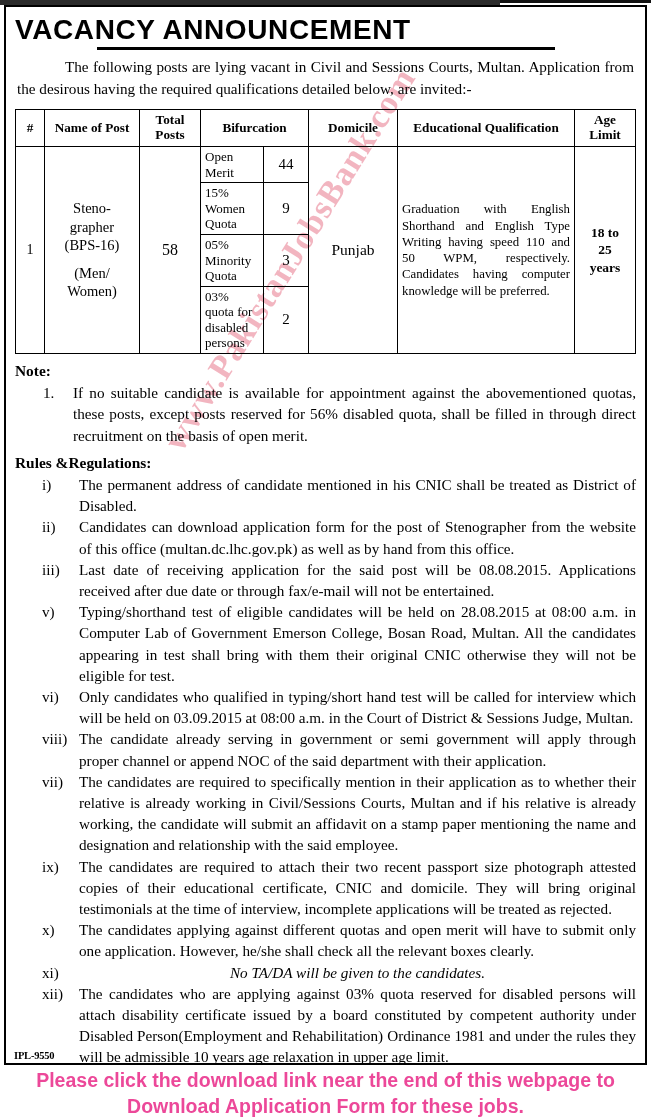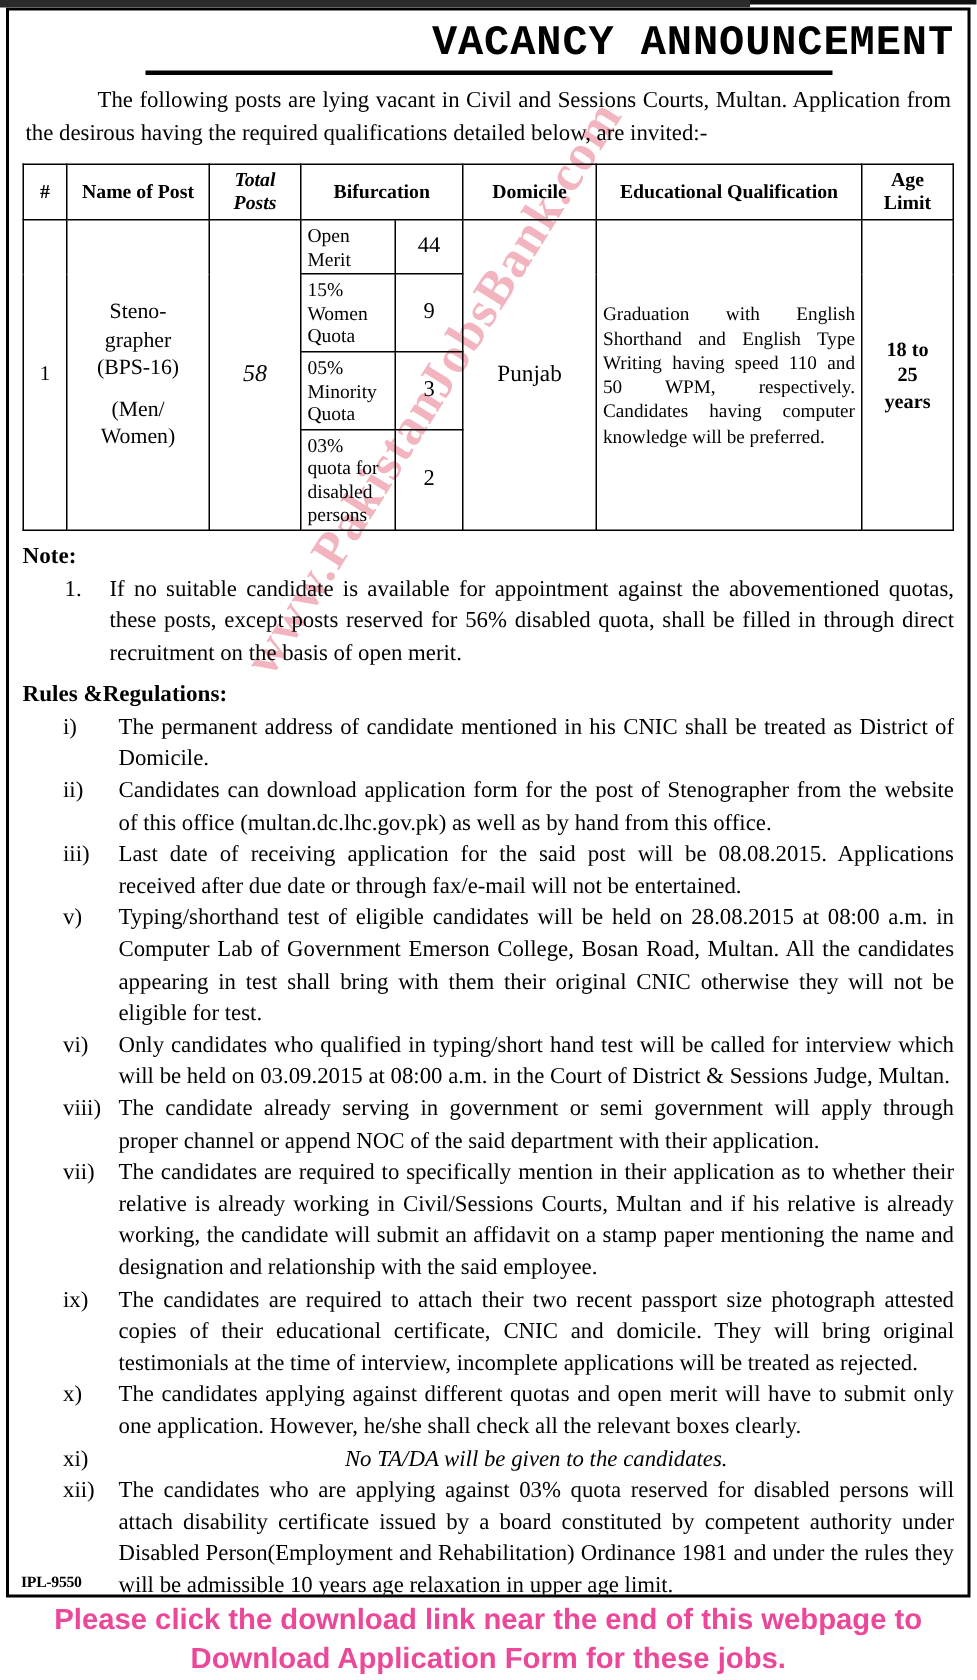--- a/index.html
+++ b/index.html
@@ -59,22 +59,22 @@
     transform: rotate(-58deg);
     transform-origin: left top;
     white-space: nowrap;
     letter-spacing: 1px;
     pointer-events: none;
     z-index: 5;
   }
   .content { position: relative; z-index: 10; }
 
   h1.title {
-    text-align: right;
-    font-family: Liberation Mono, monospace;
+    text-align: left;
+    font-family: Liberation Sans, sans-serif;
     font-size: 28px;
     font-weight: bold;
     letter-spacing: 0.6px;
     margin: 2px 0 0 0;
     padding: 0 0 1px 0;
     line-height: 1.08;
   }
   .title-rule {
     width: 458px;
     height: 3px;
@@ -103,21 +103,21 @@
   }
   table.vac th {
     text-align: center;
     font-weight: bold;
     font-size: 13.2px;
     line-height: 1.12;
     padding: 3px 2px;
   }
   .c-num { width: 20px; text-align: center; font-size: 14px; }
   .c-name { width: 86px; text-align: center; font-size: 14.5px; line-height: 1.28; }
-  .c-total { width: 52px; text-align: center; font-size: 16px; font-style: italic; }
+  .c-total { width: 52px; text-align: center; font-size: 16px; }
   .c-bif-label { font-size: 13px; padding-left: 6px; line-height: 1.2; }
   .c-bif-val { width: 36px; text-align: center; font-size: 15px; }
   .c-dom { width: 80px; text-align: center; font-size: 15.5px; }
   .c-edu { width: 168px; font-size: 12.8px; line-height: 1.27; text-align: justify; padding: 2px 4px; }
   .c-age { width: 52px; text-align: center; font-size: 13.5px; font-weight: bold; line-height: 1.3; margin-top: 30px; }
 
   .sec-head {
     font-size: 15.4px;
     font-weight: bold;
     margin: 8px 0 2px 0;
@@ -258,21 +258,21 @@
         <li>
           <span class="mk">1.</span>
           <span class="tx">If no suitable candidate is available for appointment against the abovementioned quotas, these posts, except posts reserved for 56% disabled quota, shall be filled in through direct recruitment on the basis of open merit.</span>
         </li>
       </ul>
 
       <div class="sec-head">Rules &amp;Regulations:</div>
       <ul class="rules">
         <li>
             <span class="mk">i)</span>
-            <span class="tx">The permanent address of candidate mentioned in his CNIC shall be treated as District of Domicile.</span>
+            <span class="tx">The permanent address of candidate mentioned in his CNIC shall be treated as District of Disabled.</span>
           </li>
         <li>
             <span class="mk">ii)</span>
             <span class="tx">Candidates can download application form for the post of Stenographer from the website of this office (multan.dc.lhc.gov.pk) as well as by hand from this office.</span>
           </li>
         <li>
             <span class="mk">iii)</span>
             <span class="tx">Last date of receiving application for the said post will be 08.08.2015. Applications received after due date or through fax/e-mail will not be entertained.</span>
           </li>
         <li>

